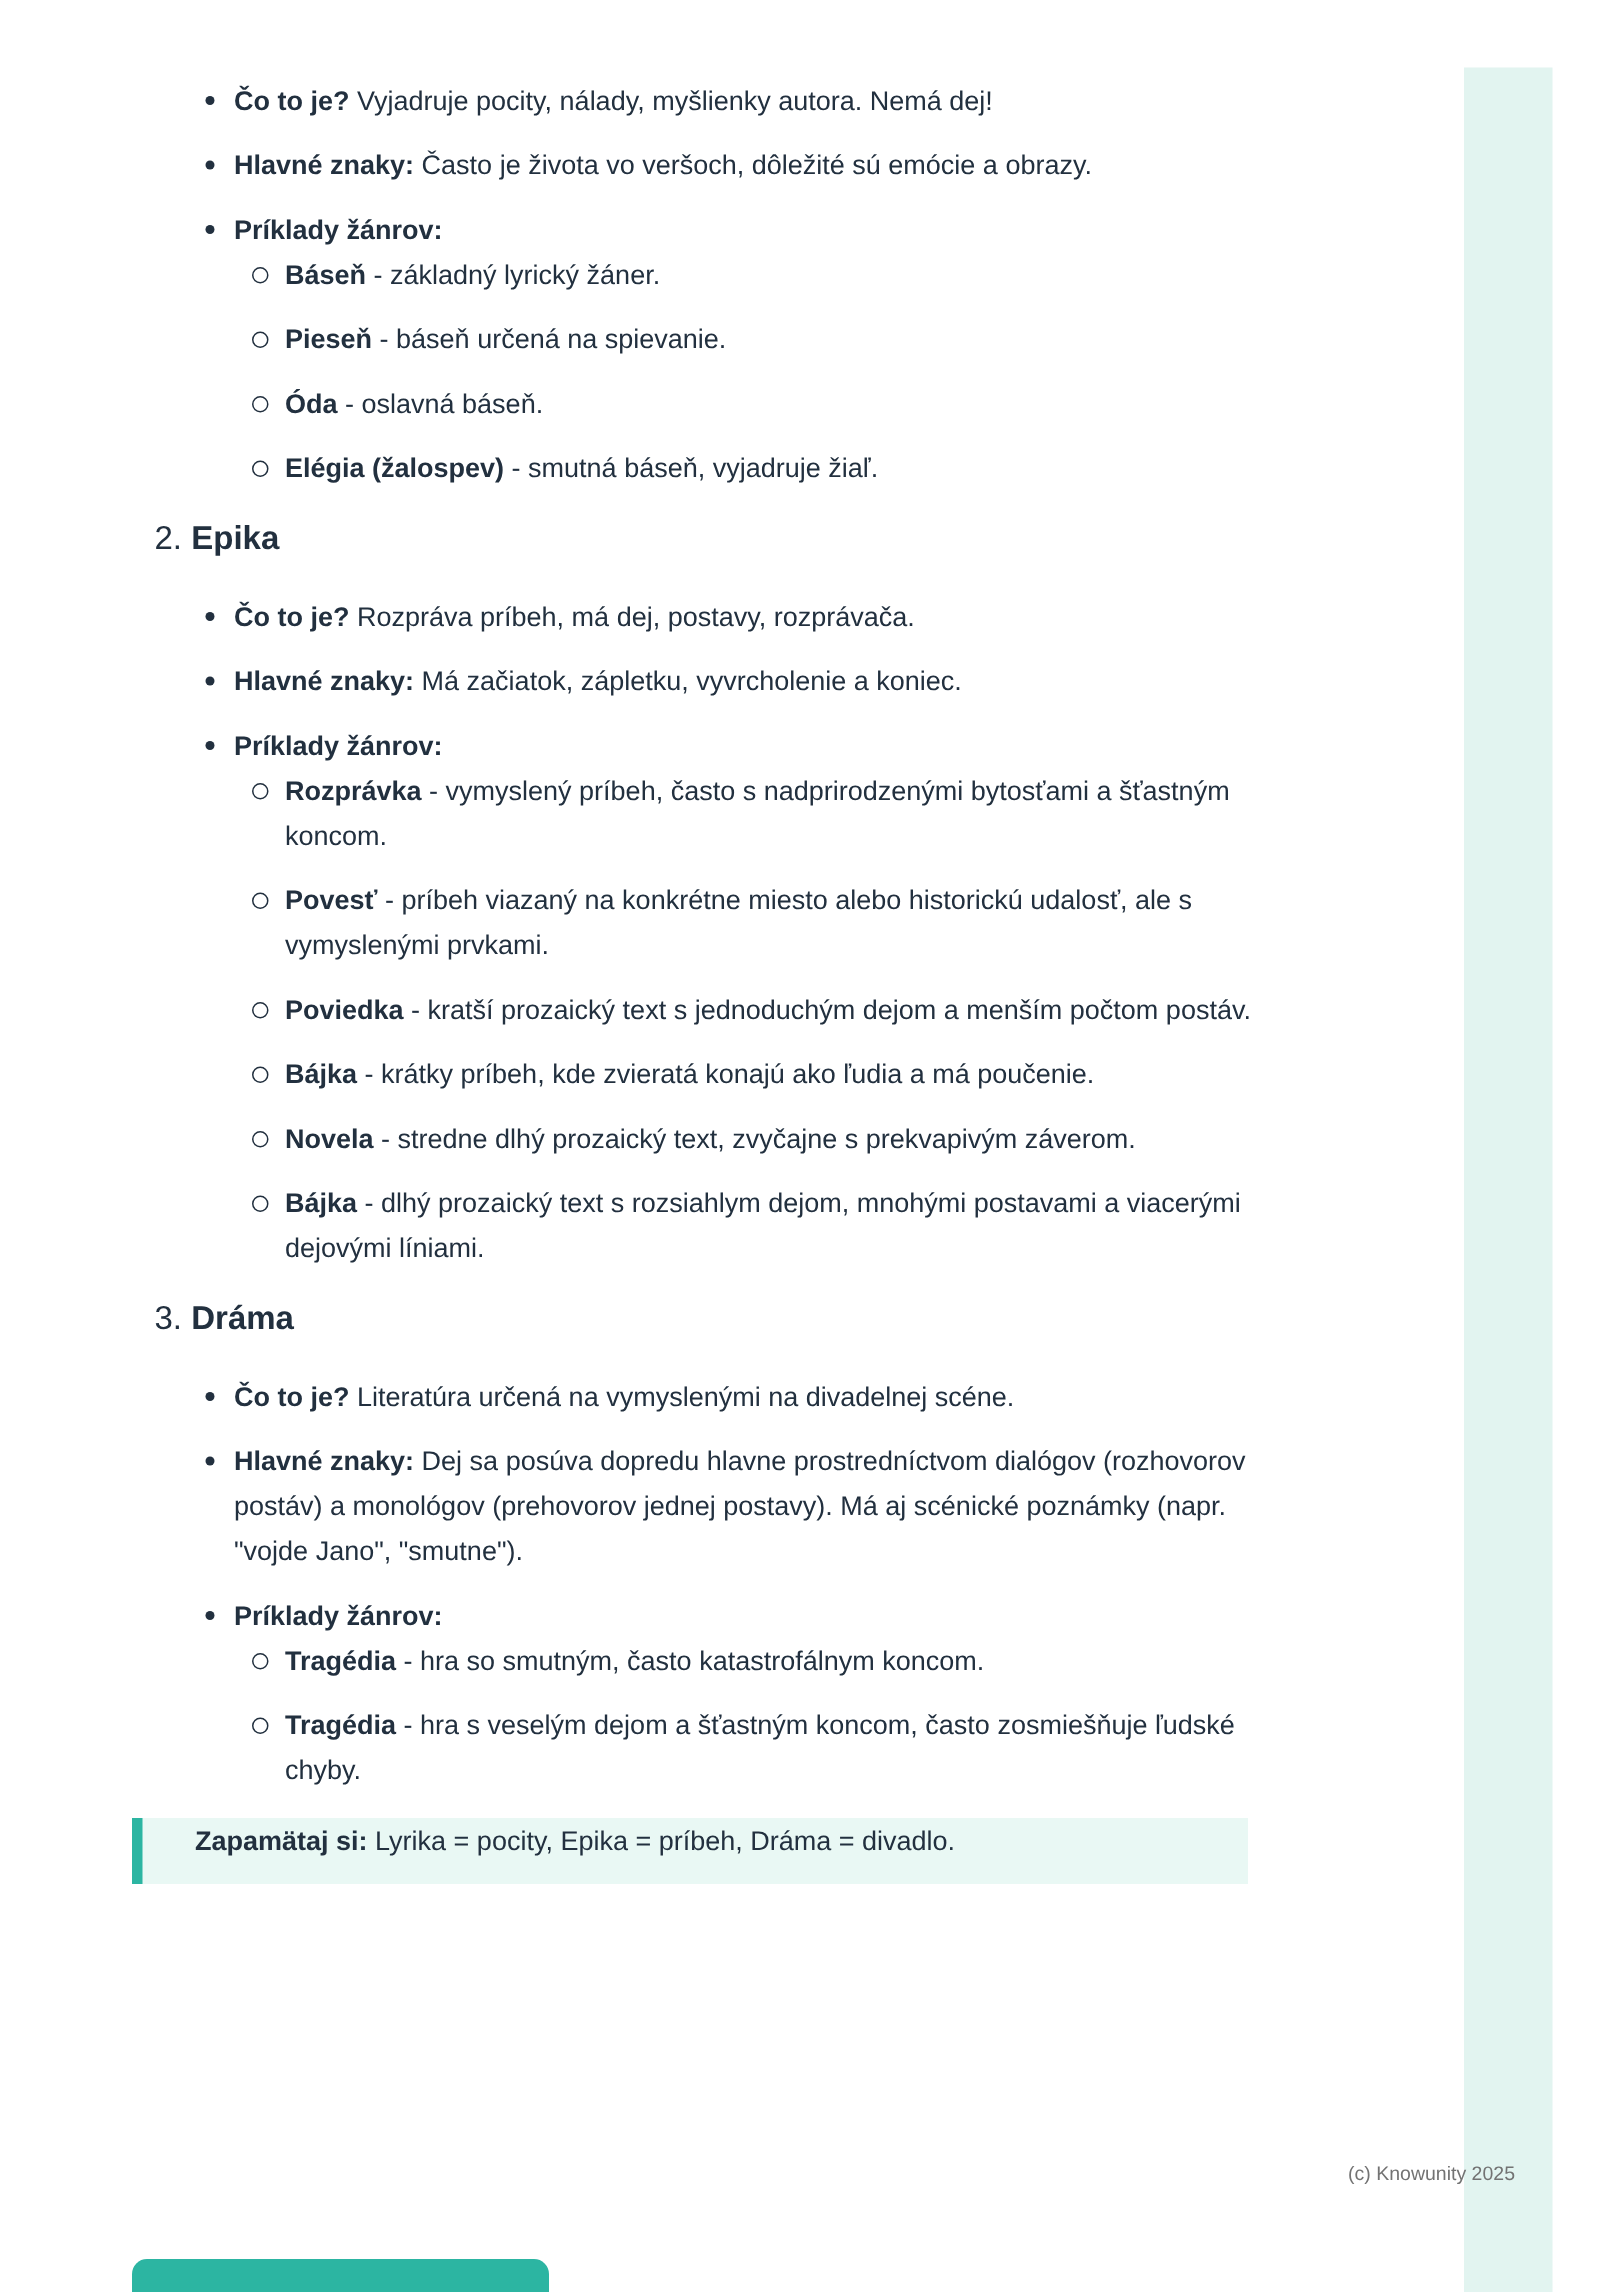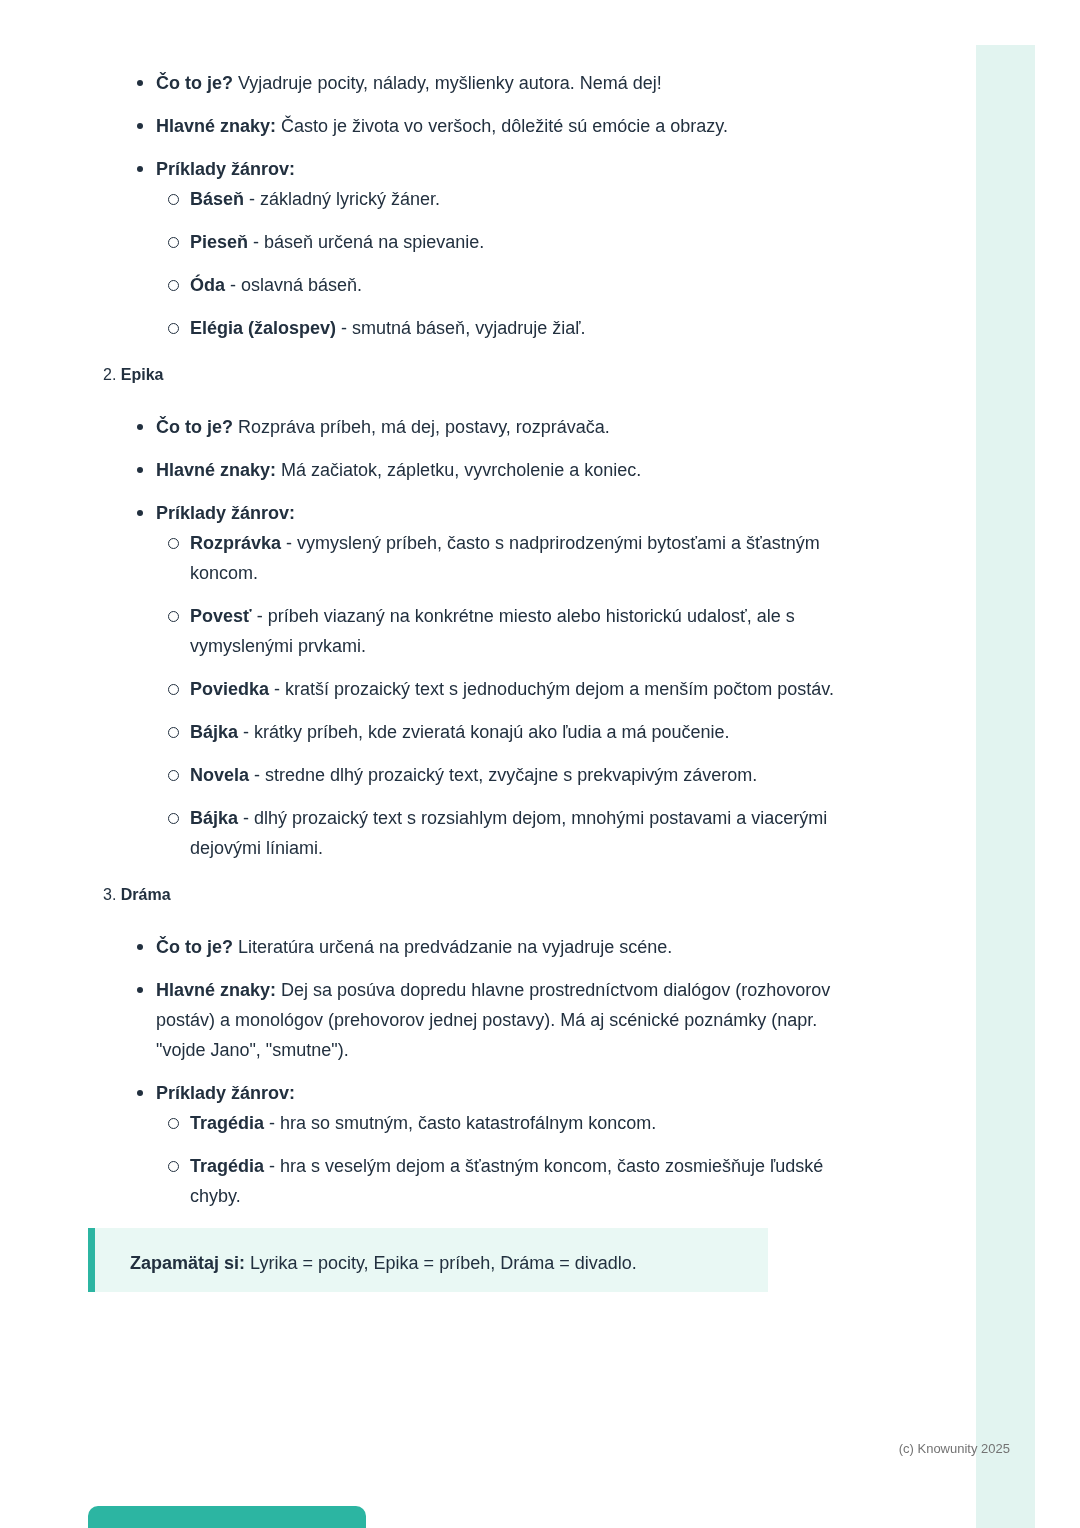--- a/index.html
+++ b/index.html
@@ -21,21 +21,21 @@
     top: 45px;
     right: 45px;
     width: 59px;
     height: 1483px;
     background: #e2f4f0;
   }
   .content {
     position: relative;
     margin-left: 103px;
     width: 732px;
-    padding-top: 68px;
+    padding-top: 52px;
     font-size: 18px;
     line-height: 30px;
     z-index: 1;
   }
   strong { font-weight: 700; }
   ul { list-style: none; }
   ul.l1 { padding-left: 53px; }
   ul.l1 > li { position: relative; margin-bottom: 13px; }
   ul.l1 > li::before {
     content: "";
@@ -56,31 +56,31 @@
     top: 10px;
     width: 9px;
     height: 9px;
     border-radius: 50%;
     border: 1.5px solid #22303f;
     background: transparent;
   }
   .section-heading {
     margin-top: 17px;
     margin-bottom: 22px;
-    font-size: 16px;
+    font-size: 22px;
     line-height: 30px;
   }
   .callout {
     position: relative;
     margin-top: 17px;
     margin-left: 88px;
-    width: 680px;
+    width: 744px;
     background: #e9f8f4;
     border-left: 7px solid #2cb5a2;
-    padding: 20px 20px 14px 35px;
+    padding: 0 20px 14px 35px;
     font-size: 18px;
     line-height: 30px;
     z-index: 1;
   }
   .bottom-bar {
     position: absolute;
     left: 88px;
     bottom: 0;
     width: 278px;
     height: 22px;
@@ -132,21 +132,21 @@
           <li><strong>Bájka</strong><span> - krátky príbeh, kde zvieratá konajú ako ľudia a má poučenie.</span></li>
           <li><strong>Novela</strong><span> - stredne dlhý prozaický text, zvyčajne s prekvapivým záverom.</span></li>
           <li><strong>Bájka</strong><span> - dlhý prozaický text s rozsiahlym dejom, mnohými postavami a viacerými dejovými líniami.</span></li>
         </ul>
       </li>
     </ul>
 
     <div class="section-heading"><span>3.</span> <strong>Dráma</strong></div>
 
     <ul class="l1">
-      <li><strong>Čo to je?</strong><span> Literatúra určená na predvádzanie na vyjadruje scéne.</span></li>
+      <li><strong>Čo to je?</strong><span> Literatúra určená na vymyslenými na divadelnej scéne.</span></li>
       <li><strong>Hlavné znaky:</strong><span> Dej sa posúva dopredu hlavne prostredníctvom dialógov (rozhovorov postáv) a monológov (prehovorov jednej postavy). Má aj scénické poznámky (napr. "vojde Jano", "smutne").</span></li>
       <li><strong>Príklady žánrov:</strong><span></span>
         <ul class="l2">
           <li><strong>Tragédia</strong><span> - hra so smutným, často katastrofálnym koncom.</span></li>
           <li><strong>Tragédia</strong><span> - hra s veselým dejom a šťastným koncom, často zosmiešňuje ľudské chyby.</span></li>
         </ul>
       </li>
     </ul>
 
   </div>

